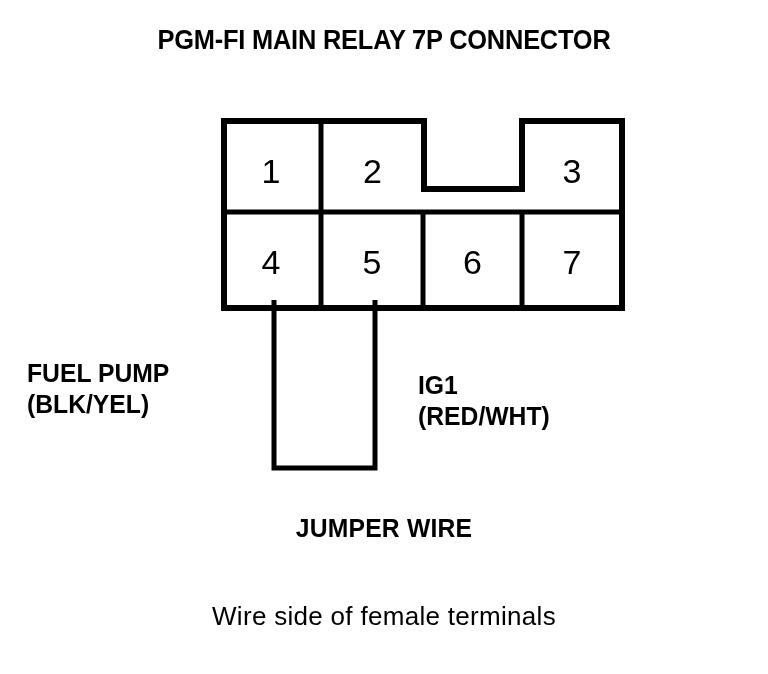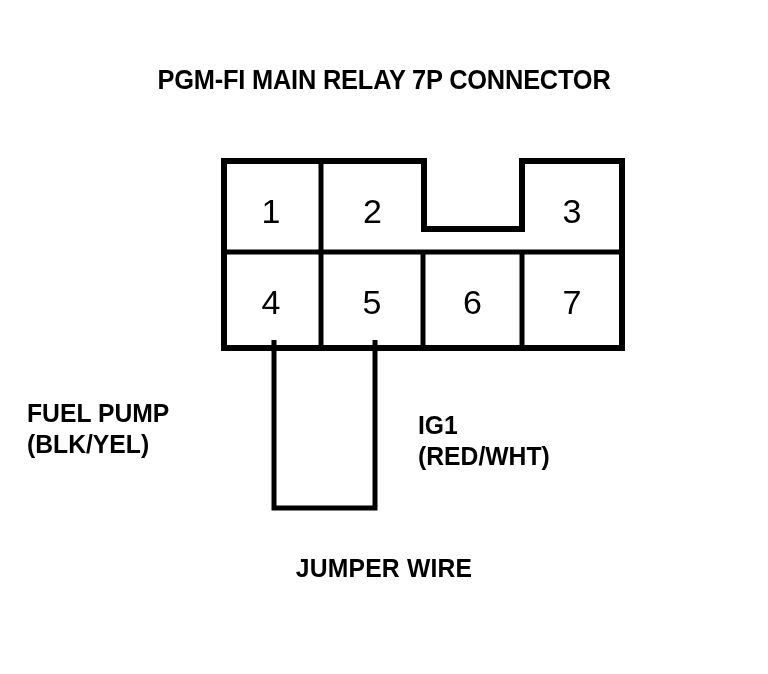--- a/index.html
+++ b/index.html
@@ -14,21 +14,20 @@
     overflow: hidden;
     font-family: "Liberation Sans", sans-serif;
     color: #000000;
   }
 
   #stage {
     position: absolute;
     inset: 0;
     width: 768px;
     height: 622px;
-    margin-top: 40px;
   }
 
   
   .title {
     position: absolute;
     left: 0;
     top: 25px;
     width: 768px;
     text-align: center;
     font-weight: bold;
@@ -147,14 +146,15 @@
     <div>(BLK/YEL)</div>
   </div>
 
   <div class="wire-label" id="label-ig1">
     <div>IG1</div>
     <div>(RED/WHT)</div>
   </div>
 
   <div class="caption-bold">JUMPER WIRE</div>
 
+  <div class="caption-regular">Wire side of female terminals</div>
 
 </div>
 
 </body></html>

